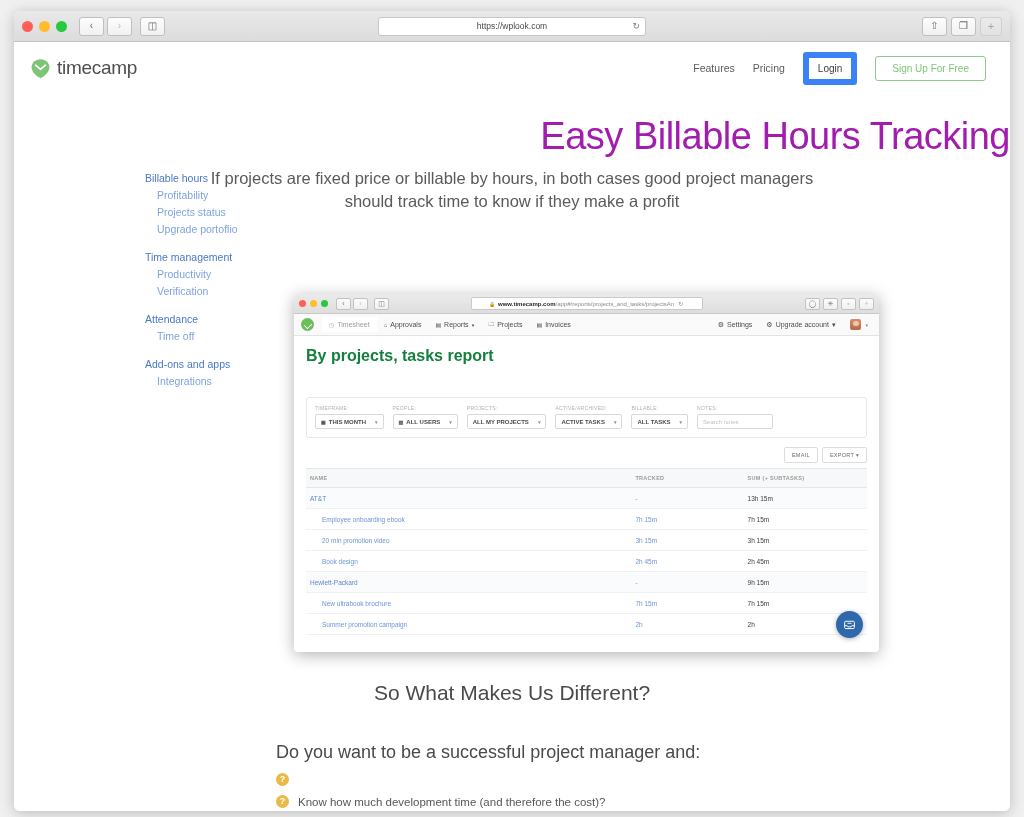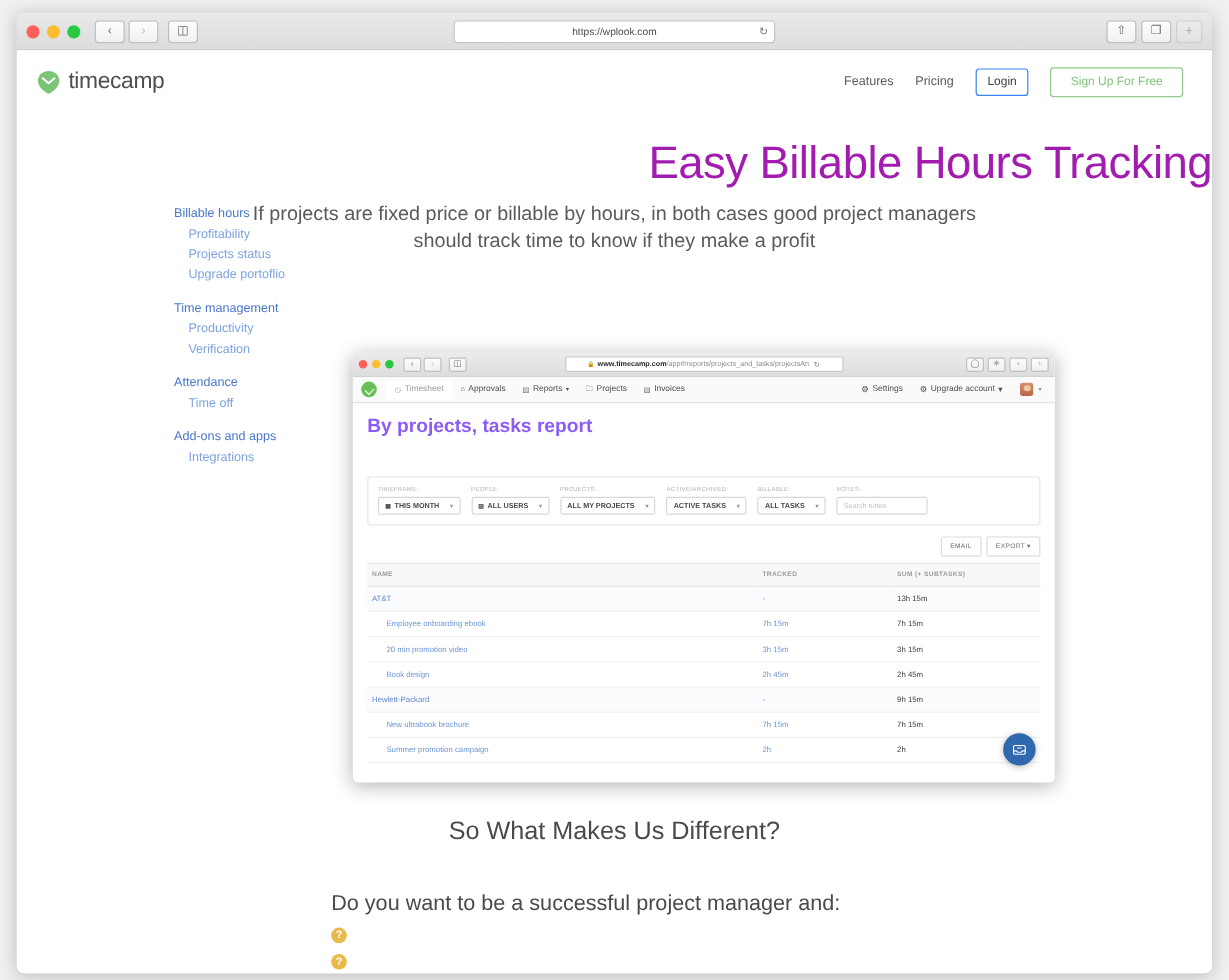--- a/index.html
+++ b/index.html
@@ -88,21 +88,21 @@
   }
   .logo-text {
     font-size: 19px; color: #4f4f4f; letter-spacing: -.3px;
   }
   .site-nav {
     margin-left: auto; display: flex; align-items: center; gap: 18px;
   }
   .nav-link { font-size: 10.5px; color: #5b5b5b; }
   .btn-login {
     font-size: 10px; color: #3c3c3c;
-    border: 1px solid #3b82f6; border-radius: 3px;
+    border: 6px solid #3b82f6; border-radius: 3px;
     padding: 5px 9px; background: #fff;
   }
   .btn-signup {
     font-size: 10px; color: #7cc576;
     border: 1px solid #8ecb88; border-radius: 3px;
     padding: 6px 16px; background: #fff;
   }
 
   
   .hero { position: relative; padding-top: 22px; }
@@ -199,21 +199,21 @@
     margin: 0 4px 0 8px;
     position: relative; overflow:hidden;
   }
   .avatar-sm::after{
     content:''; position:absolute; left:2.5px; top:1.5px;
     width:6px;height:5px;border-radius:50%;background:#f0c8a8;
   }
 
   .app-body { padding: 11px 12px 0; }
   .rep-title {
-    font-size: 16px; font-weight: bold; color: #8b5cf6;
+    font-size: 16px; font-weight: bold; color: #15803d;
     margin-bottom: 32px;
   }
   .filter-bar {
     border: 1px solid #e6e6e6; border-radius: 3px;
     padding: 7px 8px 8px;
     display: flex; gap: 9px; align-items: flex-end;
   }
   .filter { display:flex; flex-direction: column; gap: 3px; }
   .filter-label { font-size: 5px; color: #b0b0b0; letter-spacing: .3px; }
   .filter-ctl {
@@ -536,18 +536,19 @@
     <h2 class="section-title">So What Makes Us Different?</h2>
 
     <div class="cta-block">
       <div class="cta-head">Do you want to be a successful project manager and:</div>
       <div id="cta-items">
           <div class="cta-item">
             <span class="q-icon">?</span>
           </div>
           <div class="cta-item">
             <span class="q-icon">?</span>
+            <span class="cta-text">Know how much development time (and therefore the cost)?</span>
           </div>
         </div>
     </div>
 
   </div>
 </div>
 
 </body></html>

